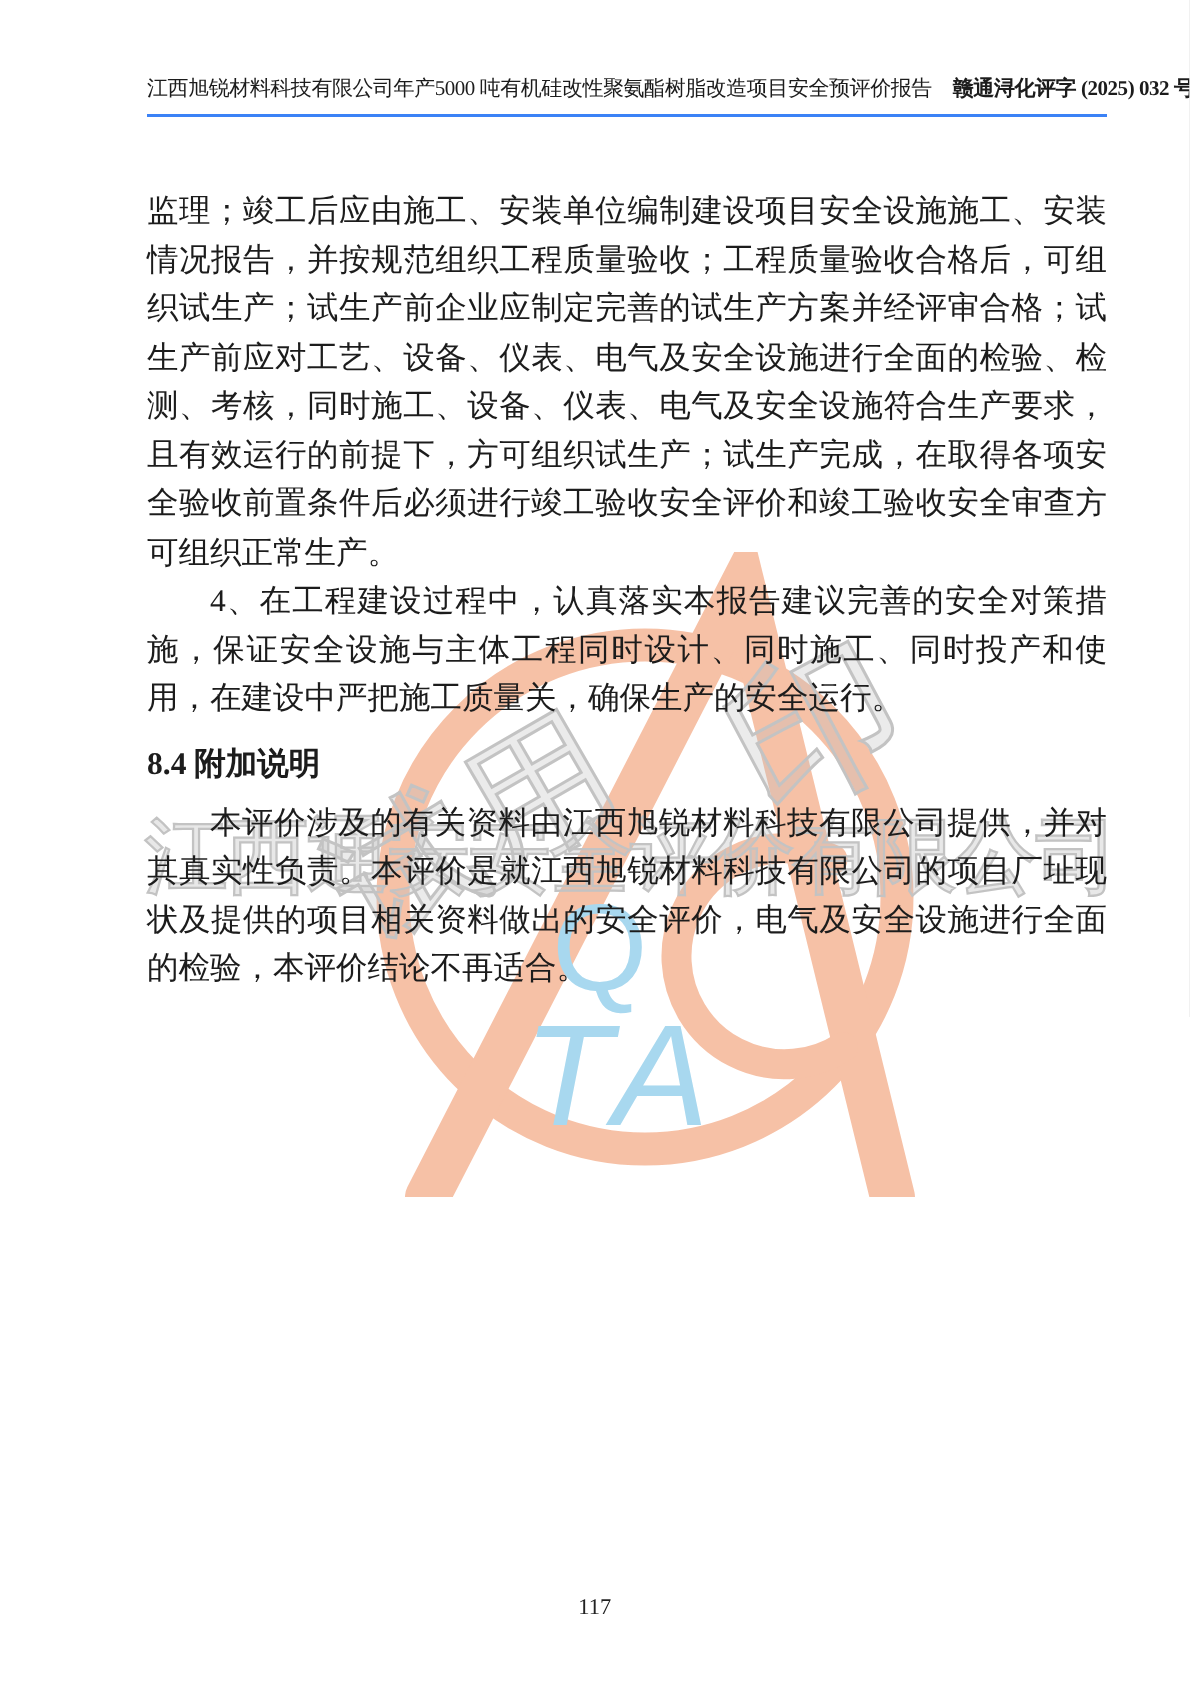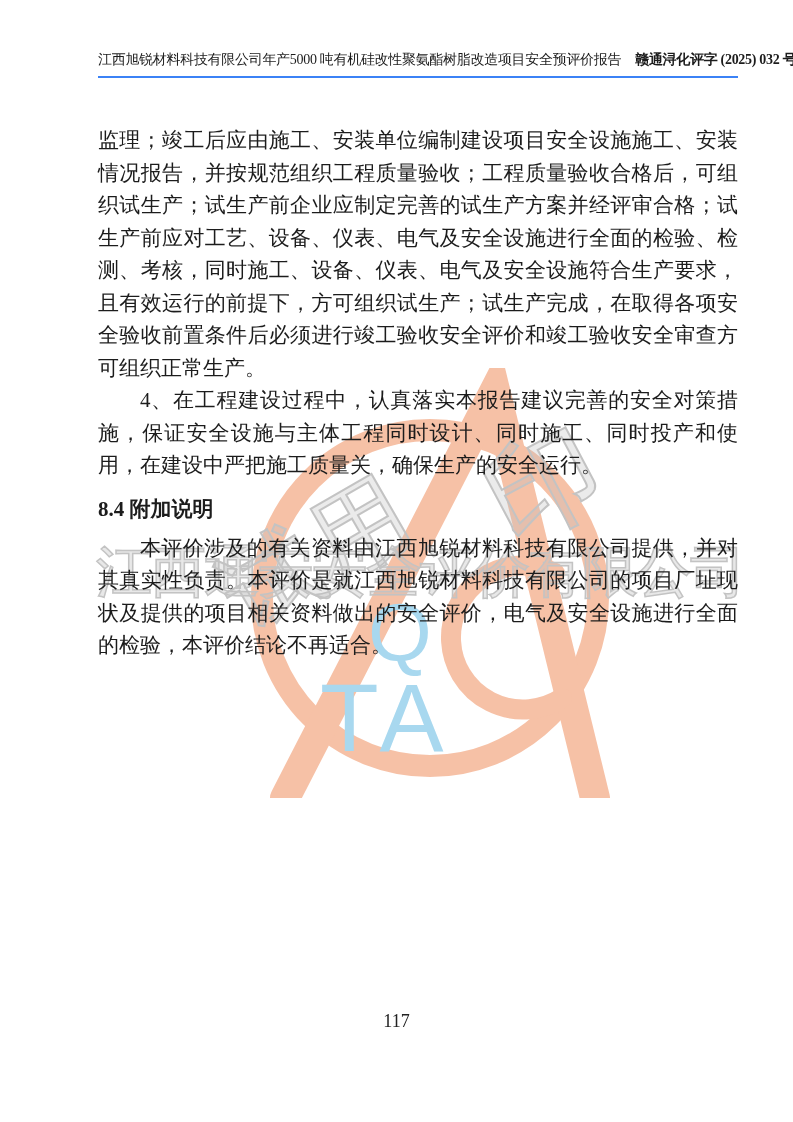--- a/index.html
+++ b/index.html
@@ -30,22 +30,22 @@
   }
   .content p{margin:0;}
   .content p.indent{text-indent:2em;}
   .section-heading{
     margin:10px 0 6px 0;
     font-weight:bold;font-size:21px;line-height:34px;
     text-align:right;
   }
   
   .footer{
-    position:absolute;left:0;top:1011px;width:100%;
-    text-align:center;font-size:18px;color:#222;
+    position:absolute;left:0;top:1064px;width:100%;
+    text-align:center;font-size:15px;color:#222;
   }
   
   .wm{position:absolute;pointer-events:none;}
   .wm-logo{left:250px;top:368px;width:380px;height:430px;z-index:0;opacity:0.95;}
   .wm-company{
     left:96px;top:540px;width:640px;z-index:1;
     font-family:Liberation Serif, serif;
     font-size:56px;line-height:64px;white-space:nowrap;
     color:rgba(190,190,190,0.35);
     -webkit-text-stroke:1.5px #c3c3c3;
@@ -68,24 +68,25 @@
     -webkit-text-stroke:2px #c3c3c3;
     transform:rotate(-28deg);
   }
   .wm-q{
     left:368px;top:590px;z-index:1;
     font-family:"Liberation Sans","DejaVu Sans",sans-serif;
     font-size:82px;line-height:86px;
     color:#a8d8ef;
   }
   .wm-ta{
-    left:320px;top:668px;z-index:1;
+    left:349px;top:668px;z-index:1;
     font-family:"Liberation Sans","DejaVu Sans",sans-serif;
     font-size:96px;line-height:100px;letter-spacing:8px;
     color:#a8d8ef;
+    font-style:italic;
   }
   .text-layer{position:relative;z-index:2;}
 </style>
 </head>
 <body>
 
 <div class="page">
 
   <svg class="wm wm-logo" viewBox="0 0 380 430" xmlns="http://www.w3.org/2000/svg" aria-hidden="true">
     <g fill="none" stroke="#F6BEA2">

